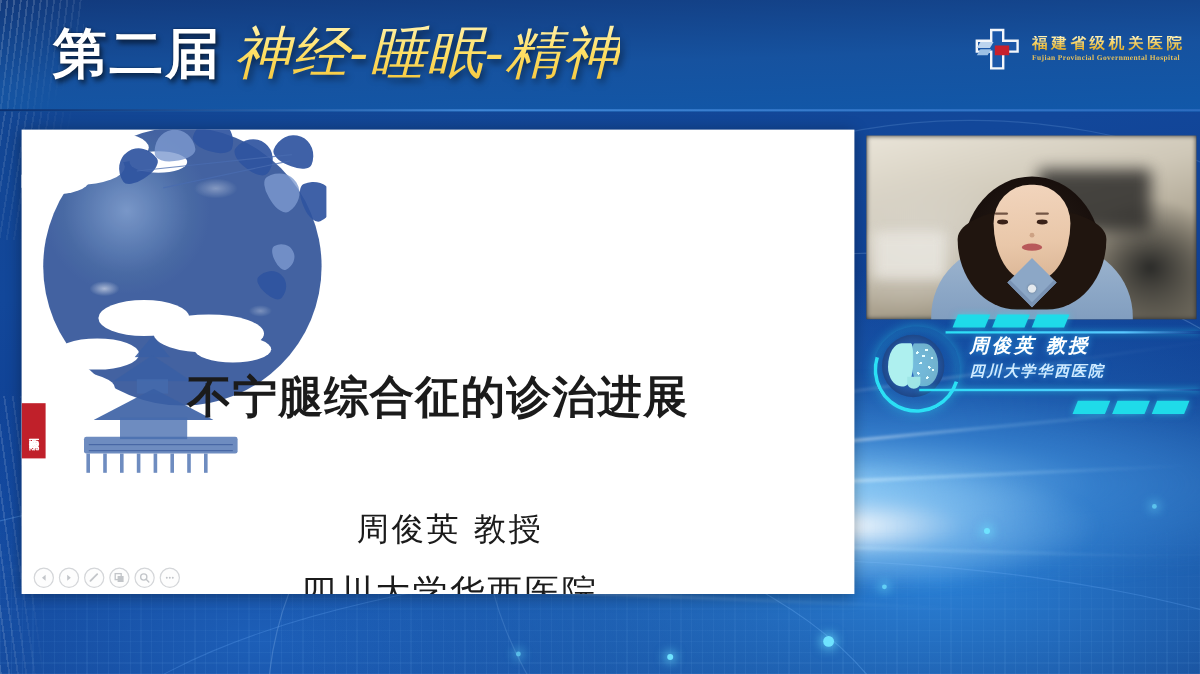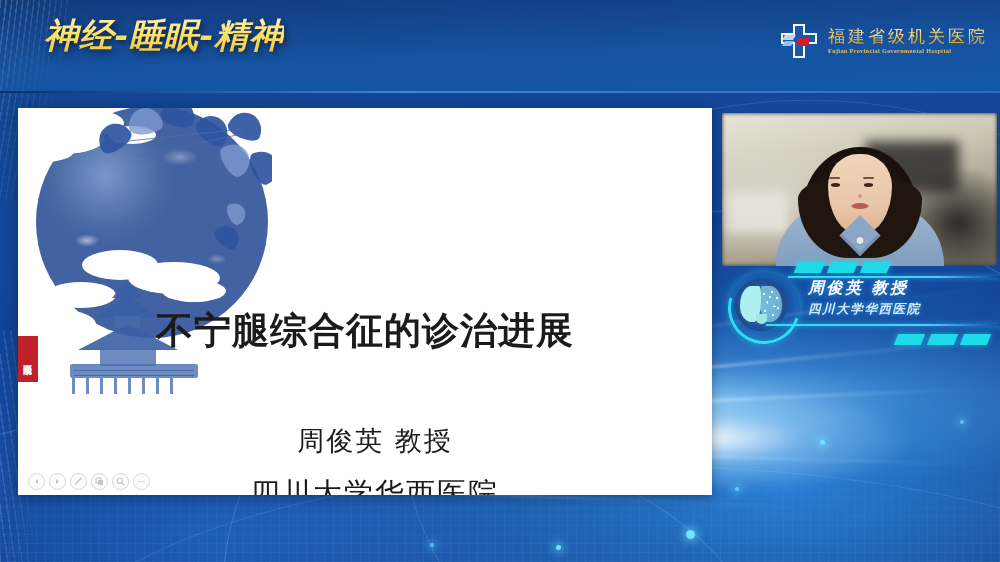--- a/index.html
+++ b/index.html
@@ -91,37 +91,37 @@
     position:absolute;left:44px;top:13px;display:flex;align-items:baseline;gap:10px;
     white-space:nowrap;
   }
   .t-white{
     font-family:"DejaVu Serif","Liberation Serif",serif;
     font-size:45px;font-weight:700;color:#ffffff;letter-spacing:2px;
     text-shadow:2px 3px 4px rgba(0,0,0,.55), 0 0 2px rgba(0,0,0,.5);
   }
   .t-gold{
     font-family:"DejaVu Serif","Liberation Serif",serif;
-    font-size:34px;font-weight:700;letter-spacing:1px;
+    font-size:47px;font-weight:400;letter-spacing:1px;
     color:#ffe88a;
     background:linear-gradient(180deg,#fff6c2 0%,#ffe169 45%,#f3c132 100%);
     -webkit-background-clip:text;background-clip:text;
     -webkit-text-fill-color:transparent;
     filter:drop-shadow(2px 3px 3px rgba(0,0,0,.55));
     font-style:italic;
   }
 
   .logo-wrap{
     position:absolute;right:12px;top:22px;display:flex;align-items:center;gap:9px;
   }
   .logo-mark{position:relative;width:40px;height:38px;}
   .logo-text{display:flex;flex-direction:column;line-height:1;}
   .logo-cn{
     font-family:"DejaVu Serif","Liberation Serif",serif;
-    font-size:17px;font-weight:400;letter-spacing:3px;
+    font-size:13px;font-weight:700;letter-spacing:3px;
     background:linear-gradient(180deg,#fff3b8,#f0c44a 60%,#d9a321);
     -webkit-background-clip:text;background-clip:text;-webkit-text-fill-color:transparent;
     white-space:nowrap;
   }
   .logo-en{
     font-size:6.2px;letter-spacing:.35px;color:#e6c15c;margin-top:3px;white-space:nowrap;
     font-family:"Liberation Serif",serif;font-weight:700;
   }
 
   
@@ -351,20 +351,21 @@
   <div class="node" style="left:735px;top:487px;width:4px;height:4px;opacity:.8;"></div>
   <div class="node" style="left:960px;top:420px;width:4px;height:4px;opacity:.7;"></div>
   <div class="node" style="left:430px;top:543px;width:4px;height:4px;opacity:.7;"></div>
   <div class="stripes-left"></div>
   <div class="stripes-left2"></div>
 
   <div class="header">
     <div class="hdr-stripes"></div>
 
     <div class="title-wrap">
+      <span class="t-white">第二届</span>
       <span class="t-gold">神经-睡眠-精神</span>
     </div>
 
     <div class="logo-wrap">
       <div class="logo-mark">
         <svg width="40" height="38" viewBox="0 0 40 38">
           <g>
             <path d="M14 2 H26 L26 11 H38 L38 22 H26 L26 36 H14 L14 22 H2 L2 11 H14 Z" fill="#ffffff" opacity="0.95"></path>
             <path d="M16 4 H24 L24 13 H36 L36 20 H24 L24 34 H16 L16 20 H4 L4 13 H16 Z" fill="#1b57a8"></path>
             <path d="M18 16 H30 L30 24 H18 Z" fill="#c8202c"></path>

